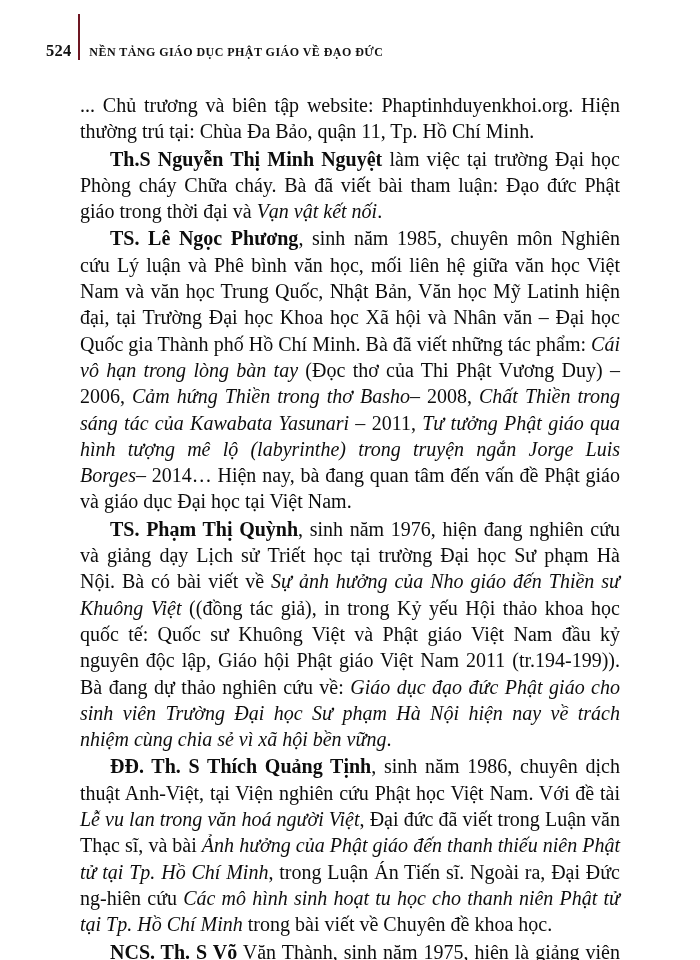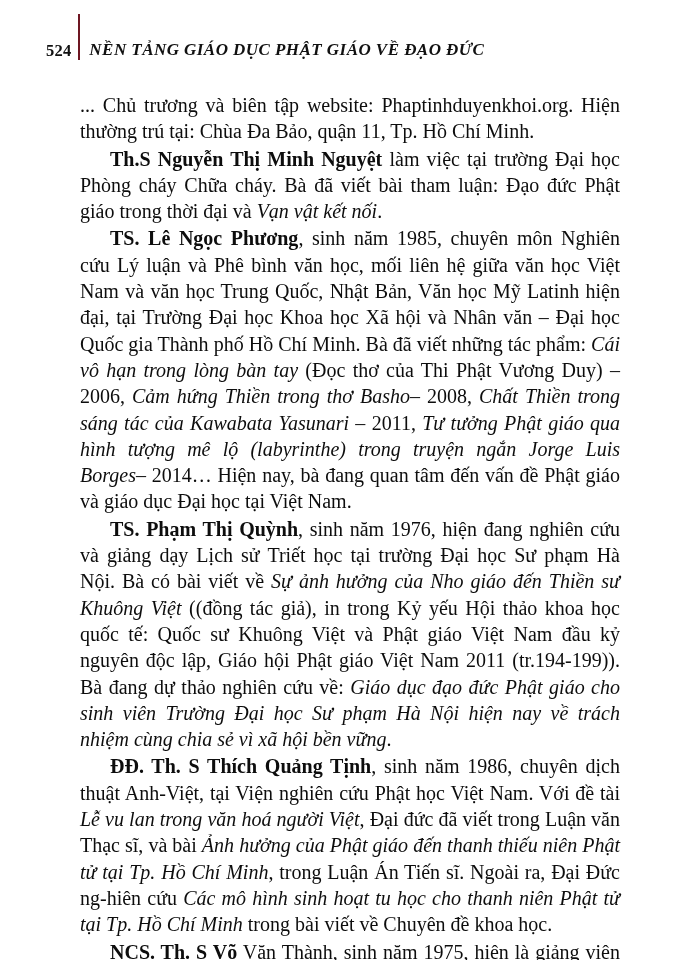--- a/index.html
+++ b/index.html
@@ -45,28 +45,27 @@
   .head-rule {
     width: 2px;
     align-self: stretch;
     background: #6e1622;
     margin-left: 7px;
     margin-right: 9px;
     margin-top: -4px;
   }
   .head-title {
     font-family: "Liberation Serif", "DejaVu Serif", serif;
-    font-size: 17px;
+    font-size: 12px;
     font-weight: bold;
     letter-spacing: 0.45px;
     color: #111;
     line-height: 1;
     padding-bottom: 2px;
     white-space: nowrap;
-    font-style: italic;
   }
 
   
   .textblock {
     position: absolute;
     left: 80px;
     top: 92px;
     width: 540px;
   }
   p.para {

